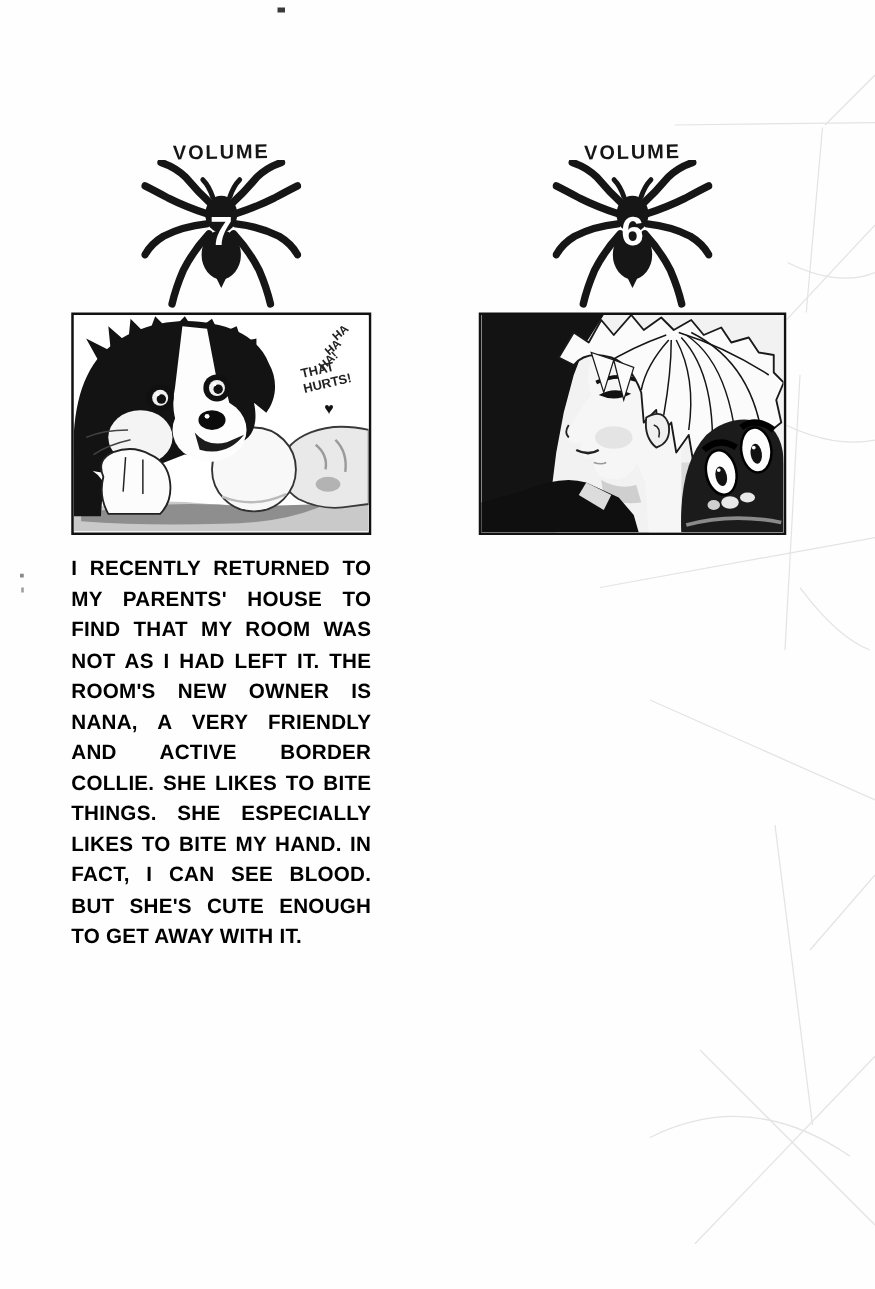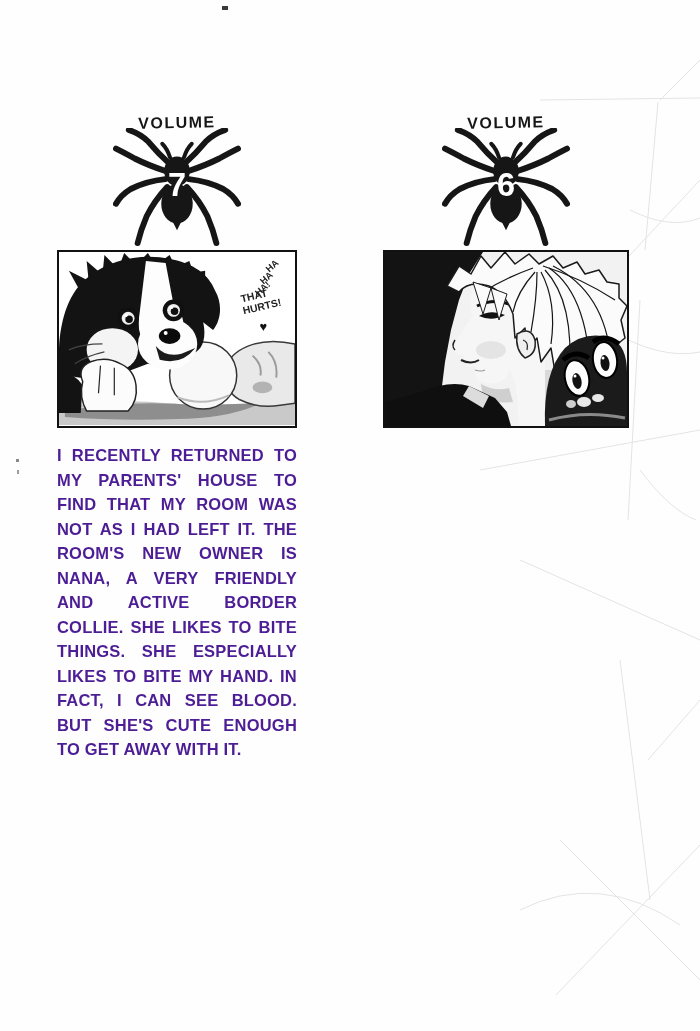--- a/index.html
+++ b/index.html
@@ -28,21 +28,21 @@
   .panel{
     width:100%;height:178px;border:2px solid #111;box-sizing:border-box;
     background:#fff;overflow:hidden;
   }
   .panel svg{display:block;width:100%;height:100%;}
   .blurb{
     margin:15px 0 0 0;width:100%;
     font-size:16.5px;line-height:24.5px;font-weight:700;
     letter-spacing:.2px;
     text-align:justify;text-align-last:left;
-    color:#4c1d95;
+    color:#000000;
   }
   .comic-small{font-family:"Liberation Sans", sans-serif;font-weight:700;fill:#222;}
 </style>
 </head>
 <body>
 
 <div class="page">
 
   <svg class="web-bg" width="700" height="1031" viewBox="0 0 700 1031">
     <g stroke="#dfdfdf" stroke-width="1" fill="none" opacity="0.85">

